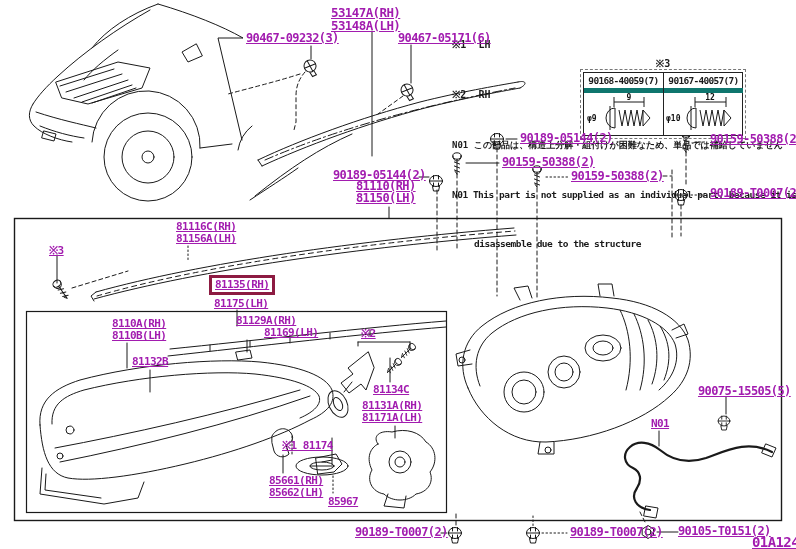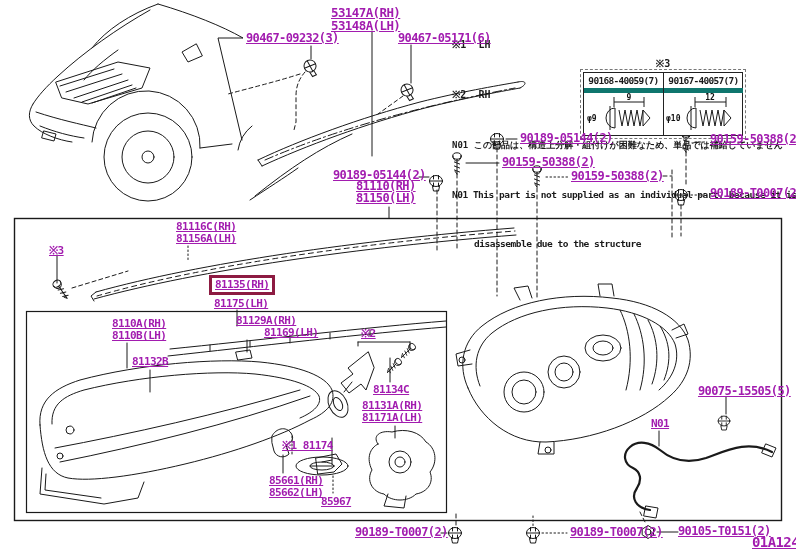--- a/index.html
+++ b/index.html
@@ -281,21 +281,21 @@
       <div class="lbl" style="left: 132px; top: 356px;">81132B</div>
       <div class="lbl" style="left: 236px; top: 315px;">81129A(RH)</div>
       <div class="lbl" style="left: 239px; top: 327px; margin-left: 25px;">81169(LH)</div>
       <div class="lbl" style="left: 361px; top: 328px;">※2</div>
       <div class="lbl" style="left: 373px; top: 384px;">81134C</div>
       <div class="lbl" style="left: 362px; top: 400px;">81131A(RH)</div>
       <div class="lbl" style="left: 362px; top: 412px;">81171A(LH)</div>
       <div class="lbl" style="left: 282px; top: 440px;">※1 81174</div>
       <div class="lbl" style="left: 269px; top: 475px;">85661(RH)</div>
       <div class="lbl" style="left: 269px; top: 487px;">85662(LH)</div>
-      <div class="lbl" style="left: 321px; top: 496px;">85967</div>
+      <div class="lbl" style="left: 328px; top: 496px;">85967</div>
       <div class="lbl s10" style="left: 698px; top: 386px;">90075-15505(5)</div>
       <div class="lbl" style="left: 651px; top: 418px;">N01</div>
       <div class="lbl s10" style="left: 355px; top: 527px;">90189-T0007(2)</div>
       <div class="lbl s10" style="left: 570px; top: 527px;">90189-T0007(2)</div>
       <div class="lbl s10" style="left: 678px; top: 526px;">90105-T0151(2)</div>
       <div class="lbl s9" style="left: 752px; top: 537px;">01A124A</div>
     </div>
 
 </div>
 

